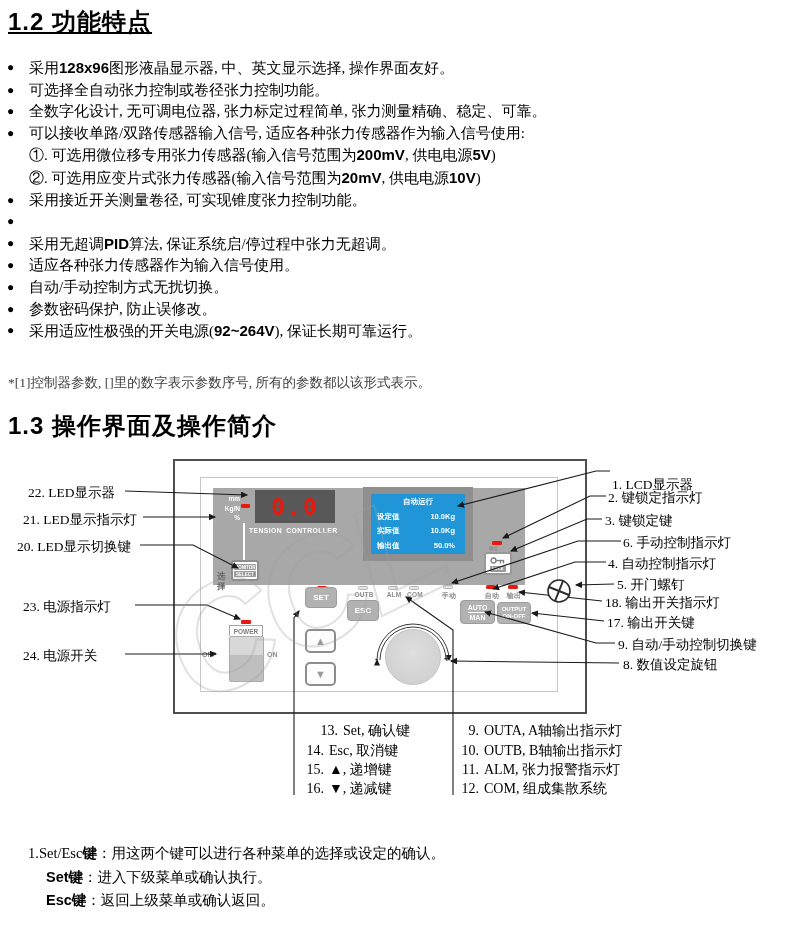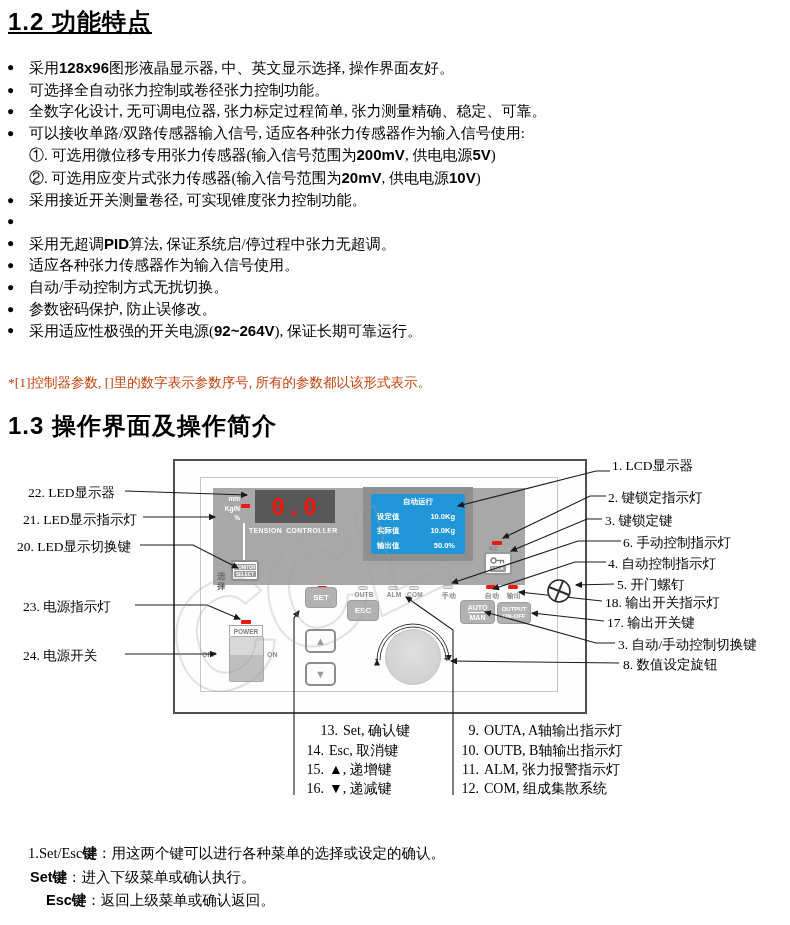--- a/index.html
+++ b/index.html
@@ -5,21 +5,21 @@
   html,body{margin:0;padding:0;background:#fff;}
   .page{position:relative;width:790px;height:925px;background:#fff;color:#111;
         font-family:"Liberation Serif",serif;overflow:hidden;}
   h1.sec{position:absolute;margin:0;font:bold 24px "Liberation Sans",sans-serif;color:#000;letter-spacing:1px;}
   
   .features{position:absolute;left:7px;top:57px;width:770px;font-size:15px;line-height:21.6px;color:#000;}
   .feat-row{display:flex;}
   .feat-row .dot{width:22px;font-size:12px;flex:0 0 22px;}
   .feat-row.sub{padding-left:22px;}
   .lat{font-family:"Liberation Sans",sans-serif;font-weight:bold;}
-  .note{position:absolute;left:8px;top:374px;font-size:13.5px;color:#c2410c;}
+  .note{position:absolute;left:8px;top:374px;font-size:13.5px;color:#404040;}
   
   .diagram{position:absolute;left:0;top:455px;width:790px;height:345px;}
   .panel-outer{position:absolute;left:173px;top:4px;width:410px;height:251px;border:2px solid #4f4f4f;background:#fefefe;z-index:1;}
   .panel-inner{position:absolute;left:200px;top:22px;width:356px;height:213px;border:1px solid #c6c6c6;z-index:1;}
   .darkzone{position:absolute;left:213px;top:33px;width:312px;height:97px;background:#a8a8a8;z-index:1;}
   .leddisp{position:absolute;left:255px;top:35px;width:80px;height:33px;background:#585858;z-index:2;
            display:flex;align-items:center;justify-content:center;
            font:bold 23px "DejaVu Sans Mono",monospace;color:#e8190e;letter-spacing:2px;}
   .units{position:absolute;left:214px;top:39px;width:26px;text-align:right;z-index:2;
          font:bold 6.5px "Liberation Sans",sans-serif;color:#fff;line-height:9.5px;}
@@ -233,29 +233,29 @@
     <div class="knob"></div>
     <div class="pm" style="left:375px;top:198px;">-</div>
     <div class="pm" style="left:444px;top:198px;">+</div>
 
     <div class="callout" style="left:28px;top:29px;">22.  LED显示器</div>
     <div class="callout" style="left:17px;top:56px;margin-left:6px;">21.  LED显示指示灯</div>
     <div class="callout" style="left:17px;top:83px;">20.  LED显示切换键</div>
     <div class="callout" style="left:23px;top:143px;">23. 电源指示灯</div>
     <div class="callout" style="left:23px;top:192px;">24. 电源开关</div>
 
-    <div class="callout" style="left:612px;top:2px;">1.  LCD显示器</div>
+    <div class="callout" style="left:612px;top:21px;">1.  LCD显示器</div>
     <div class="callout" style="left:608px;top:34px;">2.  键锁定指示灯</div>
     <div class="callout" style="left:605px;top:57px;">3.  键锁定键</div>
     <div class="callout" style="left:623px;top:79px;">6.  手动控制指示灯</div>
     <div class="callout" style="left:608px;top:100px;">4.  自动控制指示灯</div>
     <div class="callout" style="left:617px;top:121px;">5.  开门螺钉</div>
     <div class="callout" style="left:605px;top:139px;">18.  输出开关指示灯</div>
     <div class="callout" style="left:607px;top:159px;">17.  输出开关键</div>
-    <div class="callout" style="left:618px;top:181px;">3.  自动/手动控制切换键</div>
+    <div class="callout" style="left:618px;top:181px;">9.  自动/手动控制切换键</div>
     <div class="callout" style="left:623px;top:201px;">8.  数值设定旋钮</div>
 
     <div class="blist-row" style="left:314px;top:267px;">
       <span class="num">13.</span><span>Set, 确认键</span></div>
     <div class="blist-row" style="left:300px;top:287px;">
       <span class="num">14.</span><span>Esc, 取消键</span></div>
     <div class="blist-row" style="left:300px;top:306px;">
       <span class="num">15.</span><span>▲, 递增键</span></div>
     <div class="blist-row" style="left:300px;top:325px;">
       <span class="num">16.</span><span>▼, 递减键</span></div>
@@ -301,16 +301,16 @@
         <circle cx="559" cy="136" r="11" fill="#ffffff" stroke="#2b2b2b" stroke-width="1.6"></circle>
         <line x1="549" y1="132" x2="569" y2="140" stroke="#2b2b2b" stroke-width="2"></line>
         <line x1="563" y1="126" x2="555" y2="146" stroke="#2b2b2b" stroke-width="2"></line>
       </g>
     </svg>
 
     <div class="watermark">CCL</div>
   </div>
 
   <div class="footer-row" style="left:28px;top:844px;"><span>1.</span><span class="seg-serif">Set/Esc</span><span class="seg-b">键</span><span>：用这两个键可以进行各种菜单的选择或设定的确认。</span></div>
-  <div class="footer-row" style="left:30px;top:868px;"><span class="seg-b">Set键</span><span>：进入下级菜单或确认执行。</span></div>
+  <div class="footer-row" style="left:46px;top:868px;"><span class="seg-b">Set键</span><span>：进入下级菜单或确认执行。</span></div>
   <div class="footer-row" style="left:46px;top:891px;"><span class="seg-b">Esc键</span><span>：返回上级菜单或确认返回。</span></div>
 
 </div>
 
 </body></html>

